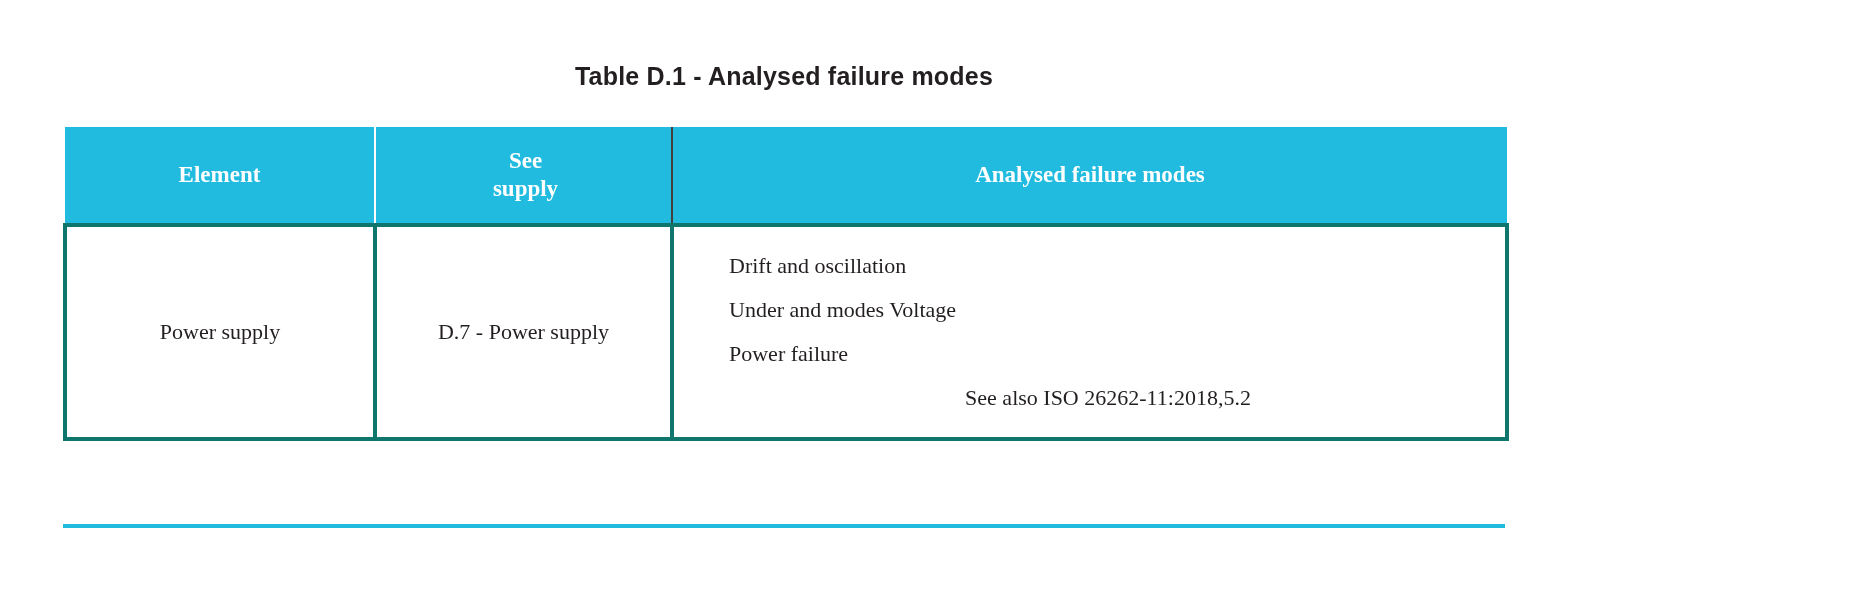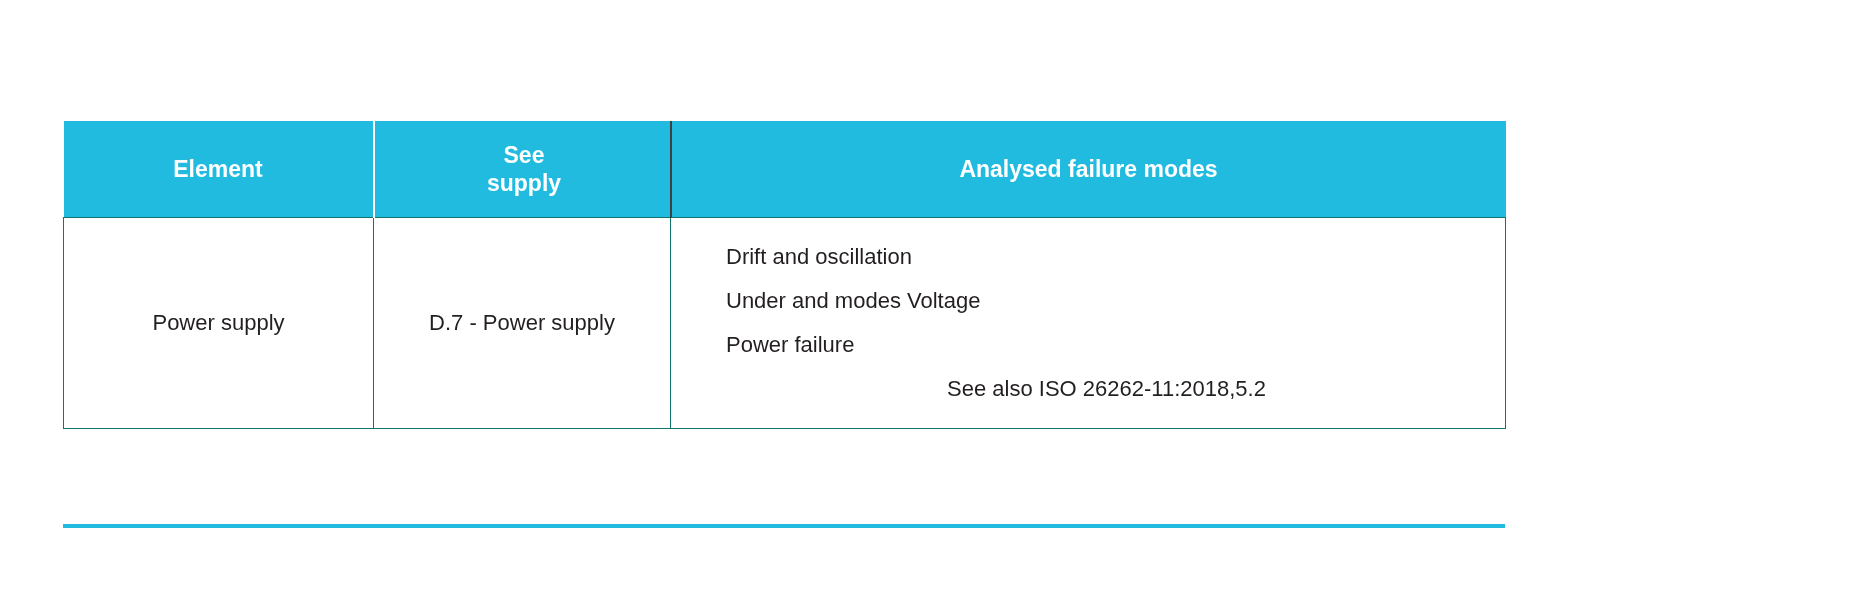--- a/index.html
+++ b/index.html
@@ -34,22 +34,23 @@
     font-weight: bold;
     letter-spacing: 0.2px;
     color: #231f20;
     white-space: nowrap;
   }
 
   
   .table-wrap {
     position: absolute;
     left: 63px;
-    top: 121px;
+    top: 127px;
     width: 1442px;
+    font-family: Liberation Serif, serif;
   }
 
   table.fm-table {
     border-collapse: collapse;
     table-layout: fixed;
     width: 1442px;
   }
 
   col.c1 { width: 310px; }
   col.c2 { width: 297px; }
@@ -94,21 +95,21 @@
     border-bottom: 2px solid #ffffff;
   }
 
   
   tbody tr.body-row td {
     background: #ffffff;
     color: #231f20;
     font-size: 22px;
     font-weight: normal;
     vertical-align: middle;
-    border: 1px solid #0f766e;
+    border: 4px solid #0f766e;
     padding: 14px 18px;
     height: 182px;
   }
   tbody tr.body-row td.cell-element,
   tbody tr.body-row td.cell-see {
     text-align: center;
   }
   tbody tr.body-row td.cell-modes {
     text-align: left;
     padding-left: 55px;
@@ -138,20 +139,21 @@
     width: 1442px;
     height: 4px;
     background: #22bbe0;
   }
 </style>
 </head>
 <body>
 
 <div class="page">
 
+  <div class="table-title">Table D.1 - Analysed failure modes</div>
 
   <div class="table-wrap">
     <table class="fm-table">
       <colgroup>
         <col class="c1">
         <col class="c2">
         <col class="c3">
       </colgroup>
 
       <thead>

